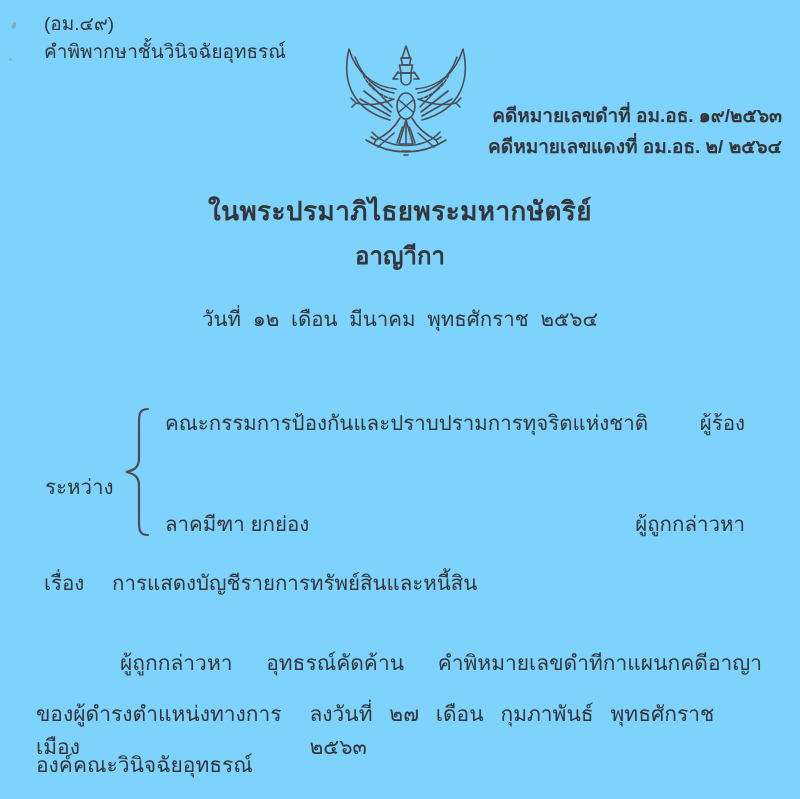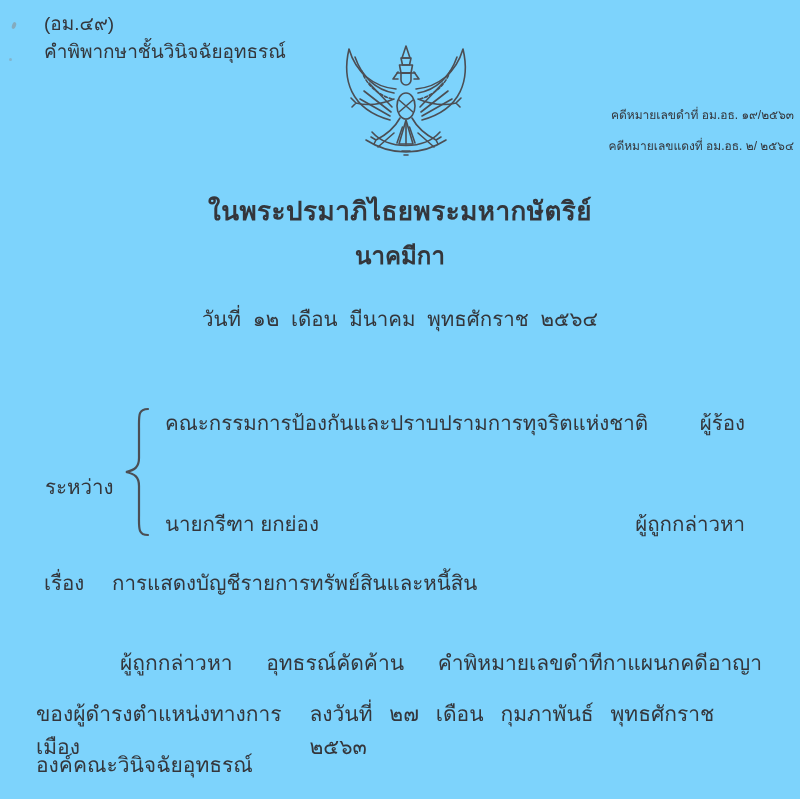--- a/index.html
+++ b/index.html
@@ -12,21 +12,21 @@
     font-family:"Liberation Sans","DejaVu Sans",sans-serif;
     color:#34363b;
   }
   .form-code{position:absolute;left:44px;top:8px;font-size:19px;}
   .doc-type{position:absolute;left:44px;top:36px;font-size:19px;text-align:center;}
   .speck{position:absolute;background:#8a8a8a;border-radius:50%;}
   .speck1{left:12px;top:22px;width:4px;height:7px;transform:rotate(18deg);opacity:.55;}
   .speck2{left:9px;top:58px;width:3px;height:3px;opacity:.4;}
   .emblem{position:absolute;left:336px;top:42px;width:140px;height:138px;}
   .emblem svg{width:100%;height:100%;}
-  .case-numbers{position:absolute;right:6px;top:100px;text-align:right;font-size:12px;line-height:31px;}
+  .case-numbers{position:absolute;right:18px;top:100px;text-align:right;font-size:19px;line-height:31px;font-weight:bold;}
   .royal-line{position:absolute;left:0;right:0;top:190px;text-align:center;font-size:26px;font-weight:bold;letter-spacing:.5px;}
   .court-line{position:absolute;left:0;right:0;top:236px;text-align:center;font-size:24px;font-weight:bold;}
   .date-line{position:absolute;left:0;right:0;top:302px;text-align:center;font-size:20.5px;word-spacing:6px;}
   .between-label{position:absolute;left:45px;top:470px;font-size:20.5px;}
   .brace{position:absolute;left:118px;top:406px;width:36px;height:132px;}
   .brace svg{width:100%;height:100%;}
   .party-row{position:absolute;left:165px;right:55px;display:flex;justify-content:space-between;font-size:20.5px;}
   .party-row.petitioner{top:406px;}
   .party-row.accused{top:507px;}
   .subject-row{position:absolute;left:44px;right:38px;top:566px;font-size:20.5px;}
@@ -92,38 +92,38 @@
       <path d="M66 108 L74 108 M68 112 L72 112"></path>
     </svg>
   </div>
 
   <div class="case-numbers">
     <div>คดีหมายเลขดำที่ อม.อธ. ๑๙/๒๕๖๓</div>
     <div>คดีหมายเลขแดงที่ อม.อธ. ๒/ ๒๕๖๔</div>
   </div>
 
   <div class="royal-line">ในพระปรมาภิไธยพระมหากษัตริย์</div>
-  <div class="court-line">นาคมีกา</div>
+  <div class="court-line">อาญาีกา</div>
   <div class="date-line">วันที่ ๑๒ เดือน มีนาคม พุทธศักราช ๒๕๖๔</div>
 
   <div class="between-label">ระหว่าง</div>
 
   <div class="brace">
     <svg viewBox="0 0 36 132" fill="none" stroke="#4b4e54" stroke-width="2.2" stroke-linecap="round">
       <path d="M30 3 C20 3 21 10 21 22 L21 52 C21 61 17 64 8 66 C17 68 21 71 21 80 L21 110 C21 122 20 129 30 129"></path>
     </svg>
   </div>
 
   <div class="party-row petitioner">
     <span>คณะกรรมการป้องกันและปราบปรามการทุจริตแห่งชาติ</span>
     <span>ผู้ร้อง</span>
   </div>
 
   <div class="party-row accused">
-    <span>นายกรีฑา ยกย่อง</span>
+    <span>ลาคมีฑา ยกย่อง</span>
     <span>ผู้ถูกกล่าวหา</span>
   </div>
 
   <div class="subject-row">
     <span>เรื่อง</span>
     <span class="subject-text">การแสดงบัญชีรายการทรัพย์สินและหนี้สิน</span>
   </div>
 
   <div class="body-line l1">
     <span>ผู้ถูกกล่าวหา</span>

